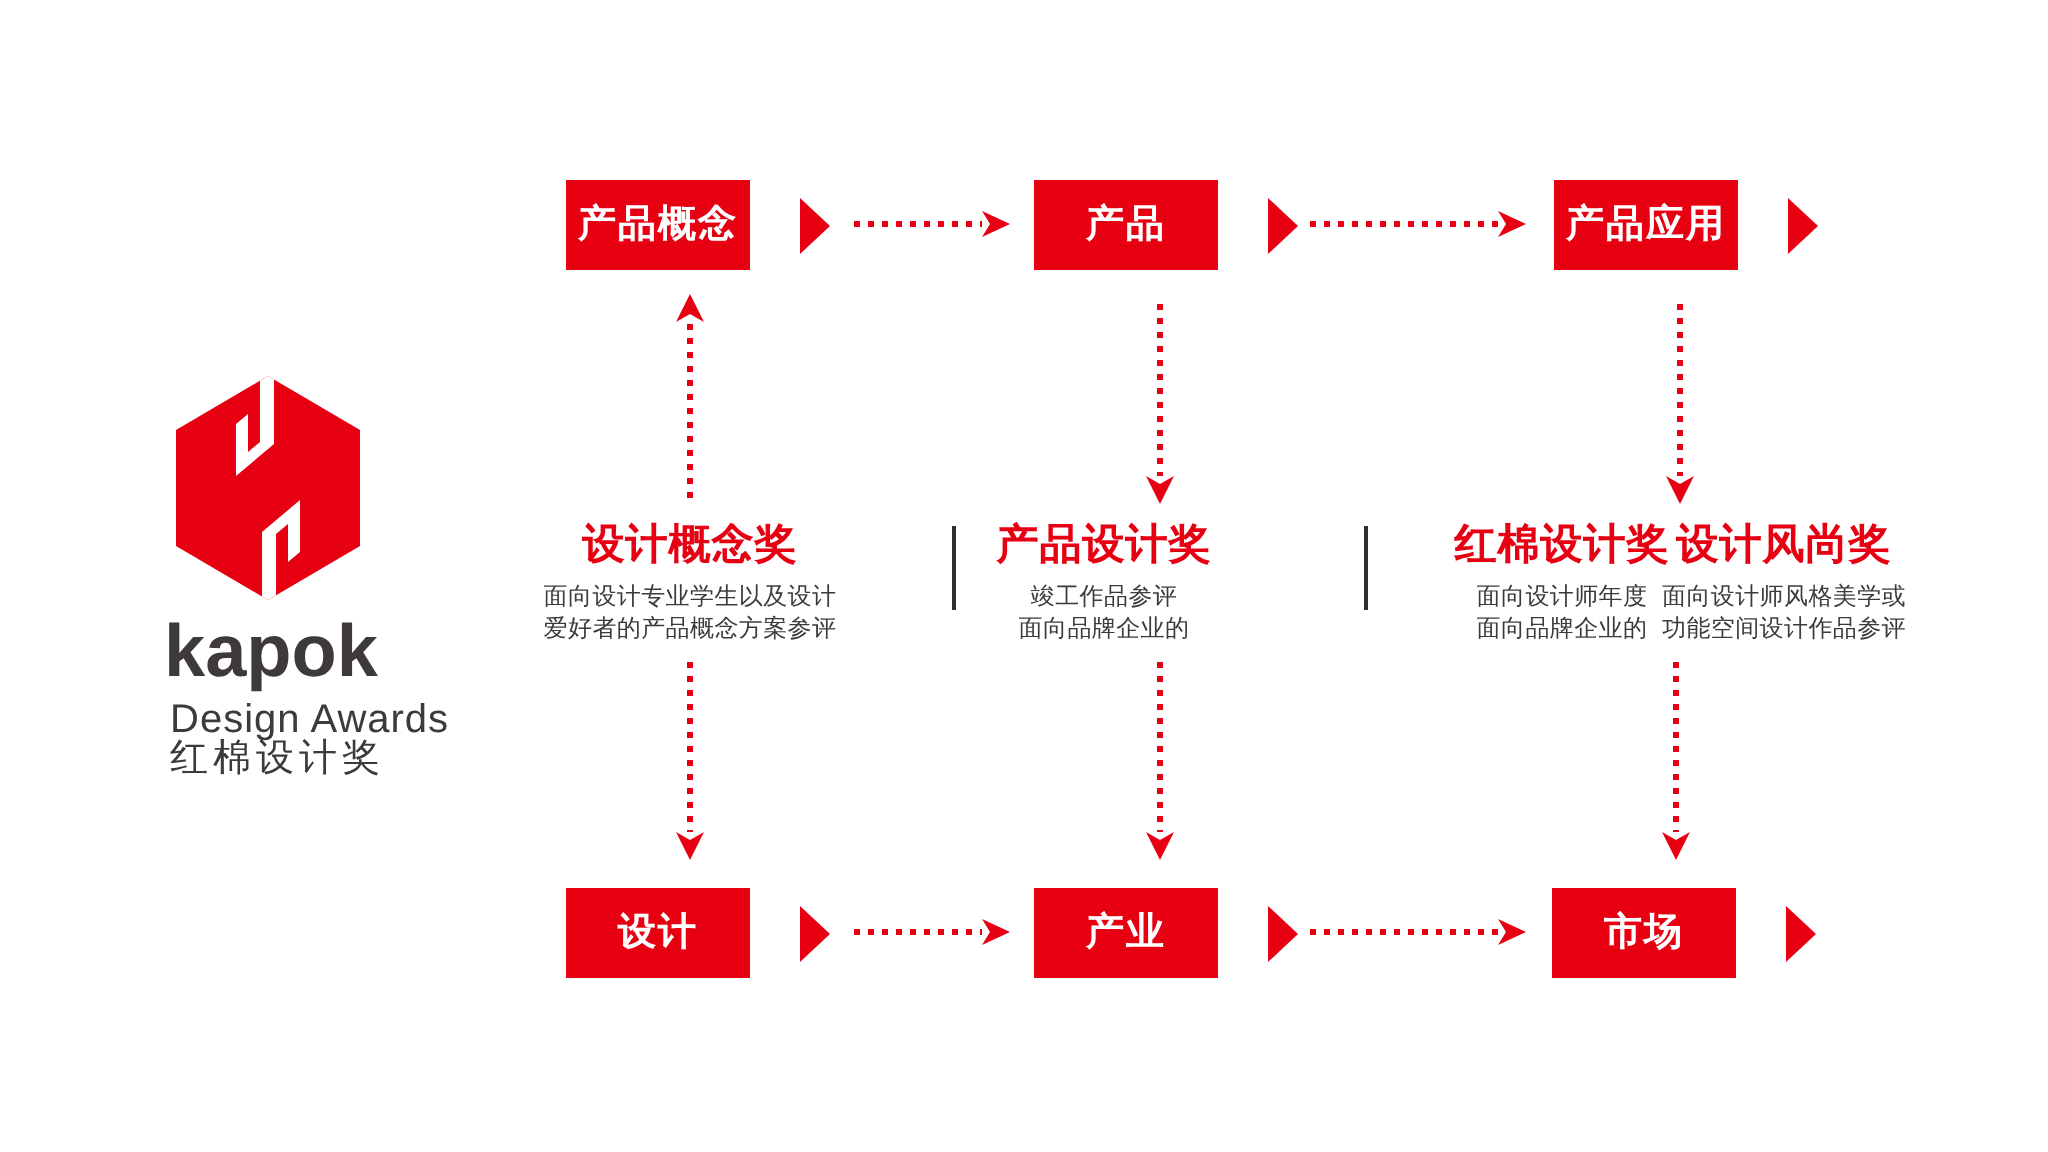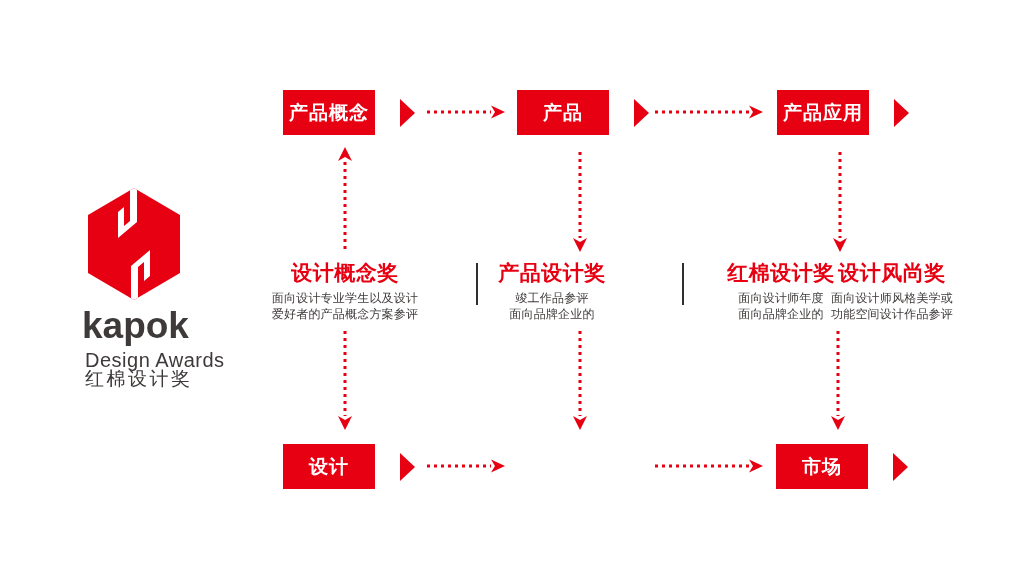--- a/index.html
+++ b/index.html
@@ -74,20 +74,26 @@
   <div class="fbox" style="left:777px;top:90px">
     <div class="fbox-main">
       <span class="fbox-label">产品应用</span>
     </div>
     <span class="fbox-tri"></span>
   </div>
 
   <div class="fbox" style="left:283px;top:444px">
     <div class="fbox-main">
       <span class="fbox-label">设计</span>
+    </div>
+    <span class="fbox-tri"></span>
+  </div>
+  <div class="fbox" style="left:517px;top:444px">
+    <div class="fbox-main">
+      <span class="fbox-label">产业</span>
     </div>
     <span class="fbox-tri"></span>
   </div>
   <div class="fbox" style="left:776px;top:444px">
     <div class="fbox-main">
       <span class="fbox-label">市场</span>
     </div>
     <span class="fbox-tri"></span>
   </div>
 

